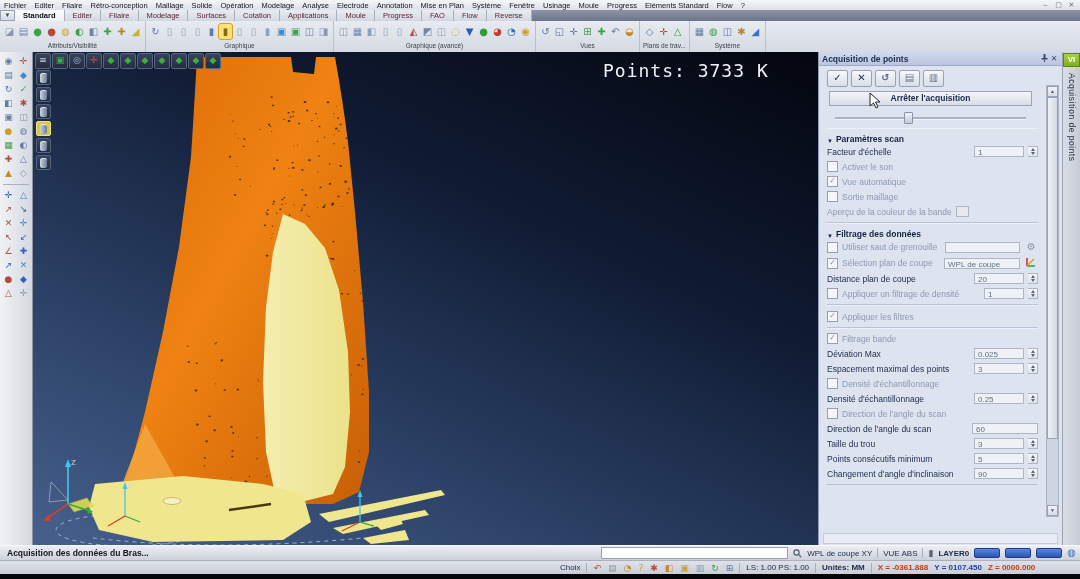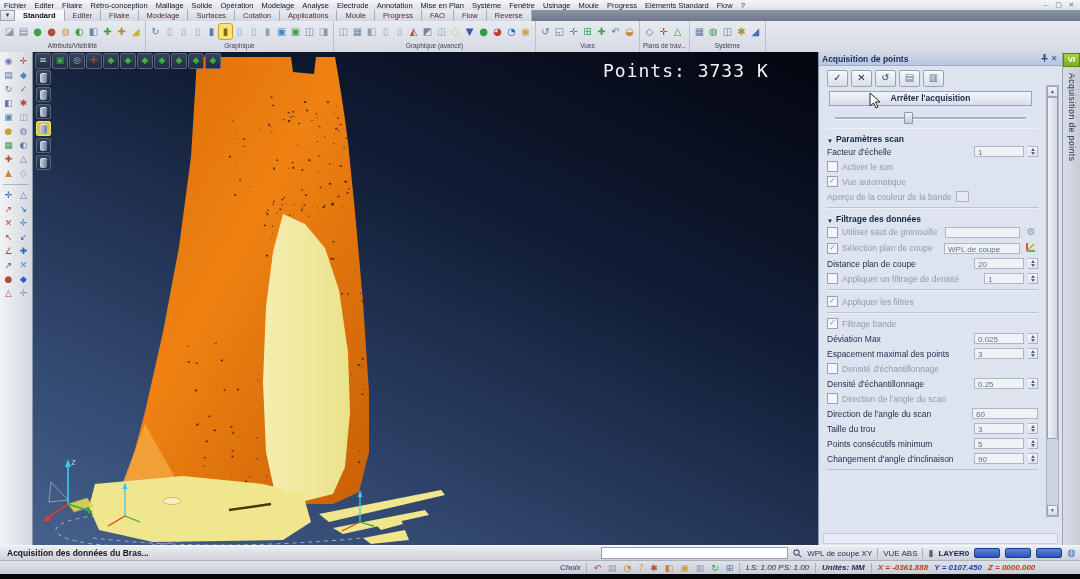--- a/index.html
+++ b/index.html
@@ -110,21 +110,21 @@
   #status1{position:absolute;left:0;top:545px;width:1080px;height:15px;background:linear-gradient(#eceef2,#cdd1da);
     border-top:1px solid #f6f8fa;display:flex;align-items:center;box-sizing:border-box;}
   #status-msg{font-size:8.5px;font-weight:bold;color:#15151f;padding-left:7px;}
   #s1-right{margin-left:auto;display:flex;align-items:center;gap:5px;padding-right:4px;}
   #search-box{width:185px;height:10px;background:#fff;border:1px solid #97a0b2;}
   .s-text{font-size:8px;color:#1a2a4a;white-space:nowrap;}
   .s-div{width:1px;height:10px;background:#a7adba;}
   .pill{width:24px;height:8px;background:linear-gradient(#5a85dd,#2d55b4);border-radius:2px;border:1px solid #1e3c8c;}
   #status2{position:absolute;left:0;top:560px;width:1080px;height:14px;background:linear-gradient(#dfe2e9,#c9cdd7);
     display:flex;align-items:center;box-sizing:border-box;border-top:1px solid #aab0bc;}
-  #s2-items{margin-left:560px;display:flex;align-items:center;gap:6px;font-style:italic;}
+  #s2-items{margin-left:560px;display:flex;align-items:center;gap:6px;}
   .s2-icon{font-family:"DejaVu Sans",sans-serif;font-size:9px;line-height:12px;}
   .coord{font-size:8px;font-weight:bold;white-space:nowrap;}
   #blackbar{position:absolute;left:0;top:574px;width:1080px;height:5px;background:#060608;}
   
   #cursor{position:absolute;left:869px;top:92px;z-index:50;pointer-events:none;}
 </style>
 </head>
 <body>
 
 <div id="app">
@@ -636,20 +636,24 @@
             </div>
             <div class="row">
               <span class="cb"></span>
               <span class="lbl">Activer le son</span>
             </div>
             <div class="row">
               <span class="cb checked">✓</span>
               <span class="lbl">Vue automatique</span>
             </div>
             <div class="row">
+              <span class="cb"></span>
+              <span class="lbl">Sortie maillage</span>
+            </div>
+            <div class="row">
               <span class="lbl">Aperçu de la couleur de la bande</span>
               <span class="colorbox"></span>
             </div>
           </div>
           <div class="sec">
             <div class="sec-head">
               <span class="sec-arrow">▼</span>
               <span>Filtrage des données</span>
             </div>
             <div class="row" style="height: 16px;">

